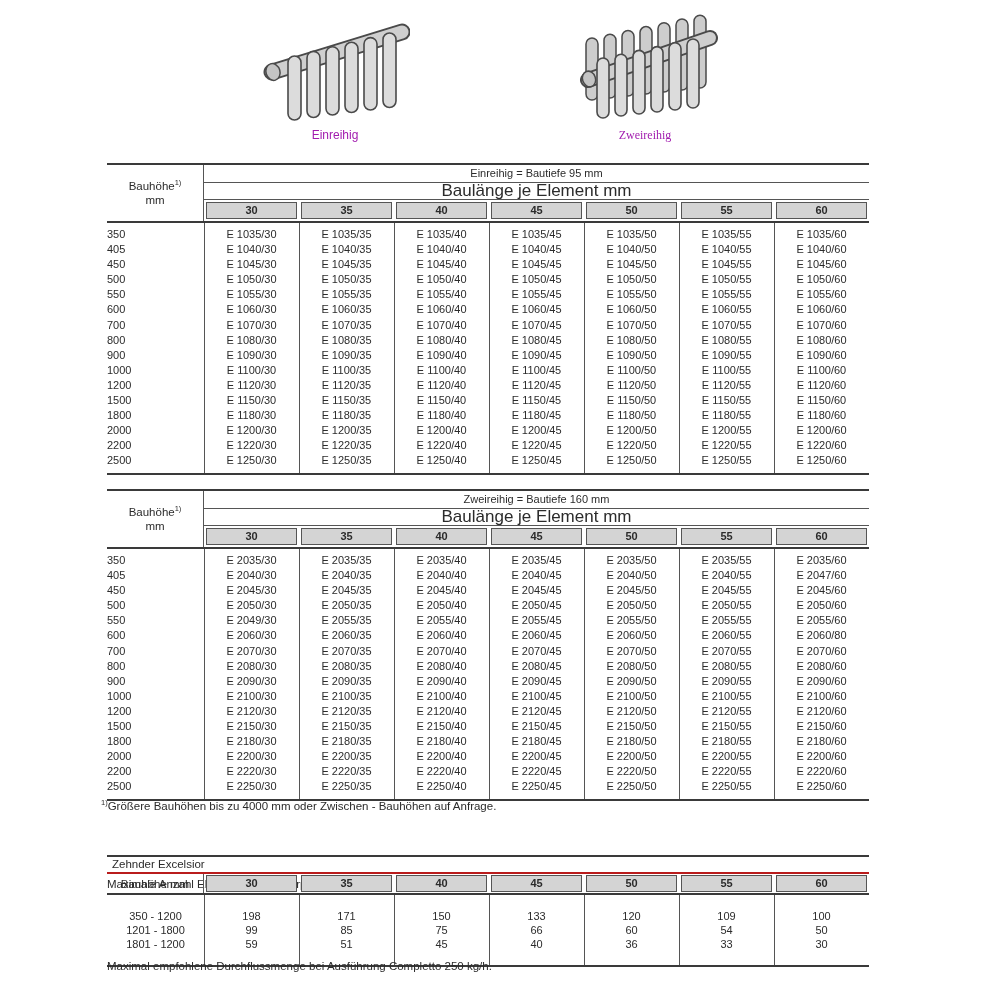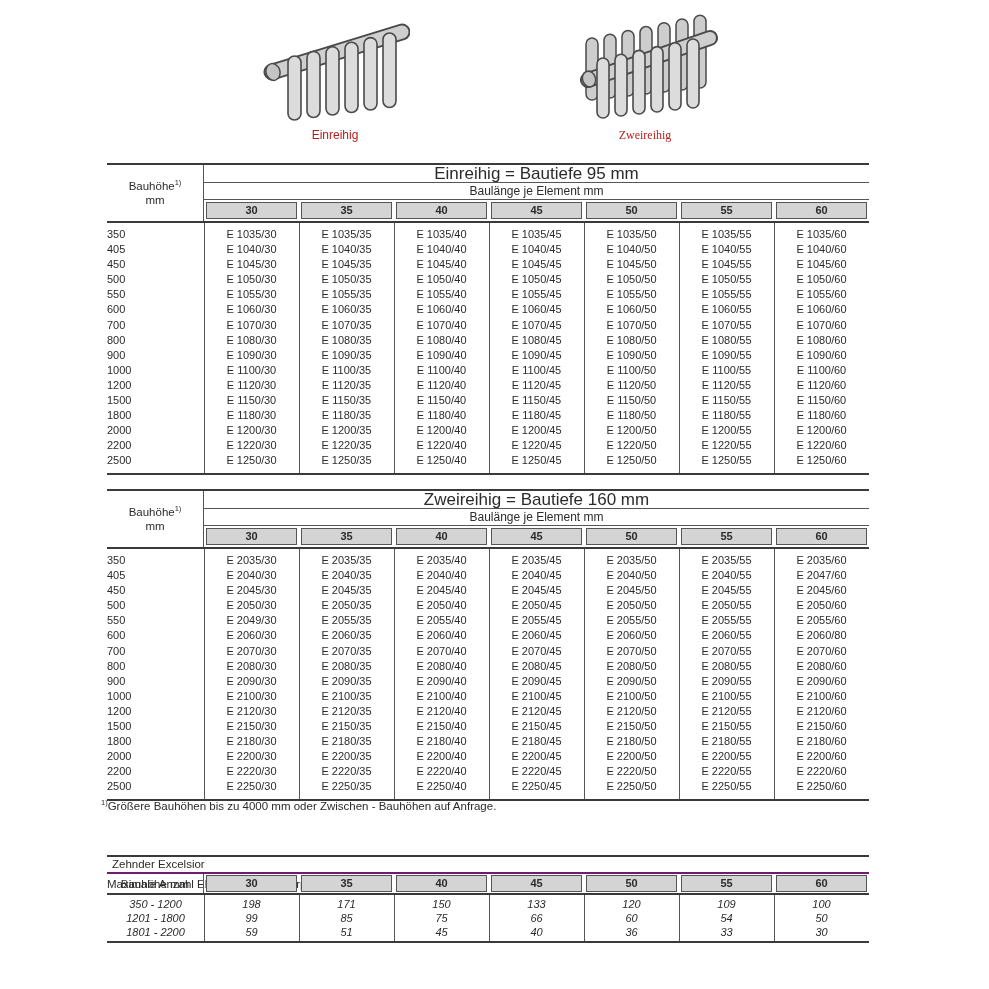--- a/index.html
+++ b/index.html
@@ -7,56 +7,56 @@
     position:relative; width:989px; height:989px; background:#ffffff;
     font-family:"Liberation Sans","DejaVu Sans",sans-serif; color:#2b2b2b;
     overflow:hidden;
   }
   sup { font-size:7.5px; vertical-align:super; line-height:0; }
 
   
   .figure { position:absolute; text-align:center; }
   .fig-single { left:256px; top:12px; width:158px; }
   .fig-double { left:566px; top:8px;  width:158px;font-family:Liberation Serif, serif; }
-  .fig-label { font-size:12px; margin-top:2px; color:#b91c1c; }
+  .fig-label { font-size:12px; margin-top:2px; color:#a21caf; }
 
   
   .mtable {
     position:absolute; left:107px; width:762px;
     border-top:2px solid #3a3a3a; border-bottom:2px solid #3a3a3a;
     font-size:11px;
   }
   #table-0 { top:163px; }
   #table-1 { top:489px; }
   #table-2 { top:855px; }
 
   .mt-header { display:grid; grid-template-columns:97px 1fr; border-bottom:2px solid #3a3a3a; }
   .mt-corner {
     border-right:1px solid #555; display:flex; flex-direction:column;
     justify-content:center; align-items:center; font-size:11.5px; line-height:14px;
   }
-  .mt-title    { height:17px; line-height:17px; text-align:center; border-bottom:1px solid #555; font-size:17px; }
-  .mt-subtitle { height:16px; line-height:16px; text-align:center; border-bottom:1px solid #555; font-size:12px; }
+  .mt-title    { height:17px; line-height:17px; text-align:center; border-bottom:1px solid #555; font-size:11px; }
+  .mt-subtitle { height:16px; line-height:16px; text-align:center; border-bottom:1px solid #555; font-size:17px; }
   .mt-cols { display:grid; grid-template-columns:repeat(7,95px); padding:2px 0; }
   .mt-col  {
     margin:0 2px; height:15px; line-height:15px; background:#d4d4d4;
     border:1px solid #555; text-align:center; font-weight:bold; font-size:11px;
   }
 
   .mt-body { position:relative; padding:4px 0; }
   .mt-row  { display:grid; grid-template-columns:97px repeat(7,95px); height:15.1px; line-height:15.1px; }
   .mt-h { text-align:left; padding-right:14px; }
   .mt-c { text-align:center; }
   .vline { position:absolute; top:0; bottom:0; width:1px; background:#555; }
 
   
-  .t3-title { height:15px; line-height:15px; padding-left:5px; border-bottom:2px solid #701a75; font-size:11.5px; }
+  .t3-title { height:15px; line-height:15px; padding-left:5px; border-bottom:2px solid #b91c1c; font-size:11.5px; }
   .t3 .mt-title { height:15px; line-height:15px; }
   .t3 .mt-cols  { padding:1px 0; }
-  .t3 .mt-body  { padding:2px 0;font-style:italic; }
+  .t3 .mt-body  { padding:14px 0; }
   .t3 .mt-row   { height:14px; line-height:14px; }
   .t3 .mt-h     { text-align:center; padding-right:0; }
 
   
   .footnote      { position:absolute; left:101px; top:800px; font-size:11.5px; }
   .section-title { position:absolute; left:107px; top:878px; font-size:11.5px; }
   .flow-note     { position:absolute; left:107px; top:960px; font-size:11.5px; }
 </style>
 </head>
 <body>
@@ -519,33 +519,34 @@
           <div class="mt-h">1201 - 1800</div>
           <div class="mt-c">99</div>
           <div class="mt-c">85</div>
           <div class="mt-c">75</div>
           <div class="mt-c">66</div>
           <div class="mt-c">60</div>
           <div class="mt-c">54</div>
           <div class="mt-c">50</div>
         </div>
         <div class="mt-row">
-          <div class="mt-h">1801 - 2200</div>
+          <div class="mt-h">1801 - 1200</div>
           <div class="mt-c">59</div>
           <div class="mt-c">51</div>
           <div class="mt-c">45</div>
           <div class="mt-c">40</div>
           <div class="mt-c">36</div>
           <div class="mt-c">33</div>
           <div class="mt-c">30</div>
         </div>
         <div class="vline" style="left: 97px;"></div>
         <div class="vline" style="left: 192px;"></div>
         <div class="vline" style="left: 287px;"></div>
         <div class="vline" style="left: 382px;"></div>
         <div class="vline" style="left: 477px;"></div>
         <div class="vline" style="left: 572px;"></div>
         <div class="vline" style="left: 667px;"></div>
       </div>
   </section>
 
+  <div class="flow-note">Maximal empfohlene Durchflussmenge bei Ausführung Completto 250 kg/h.</div>
 
 </div>
 
 </body></html>

